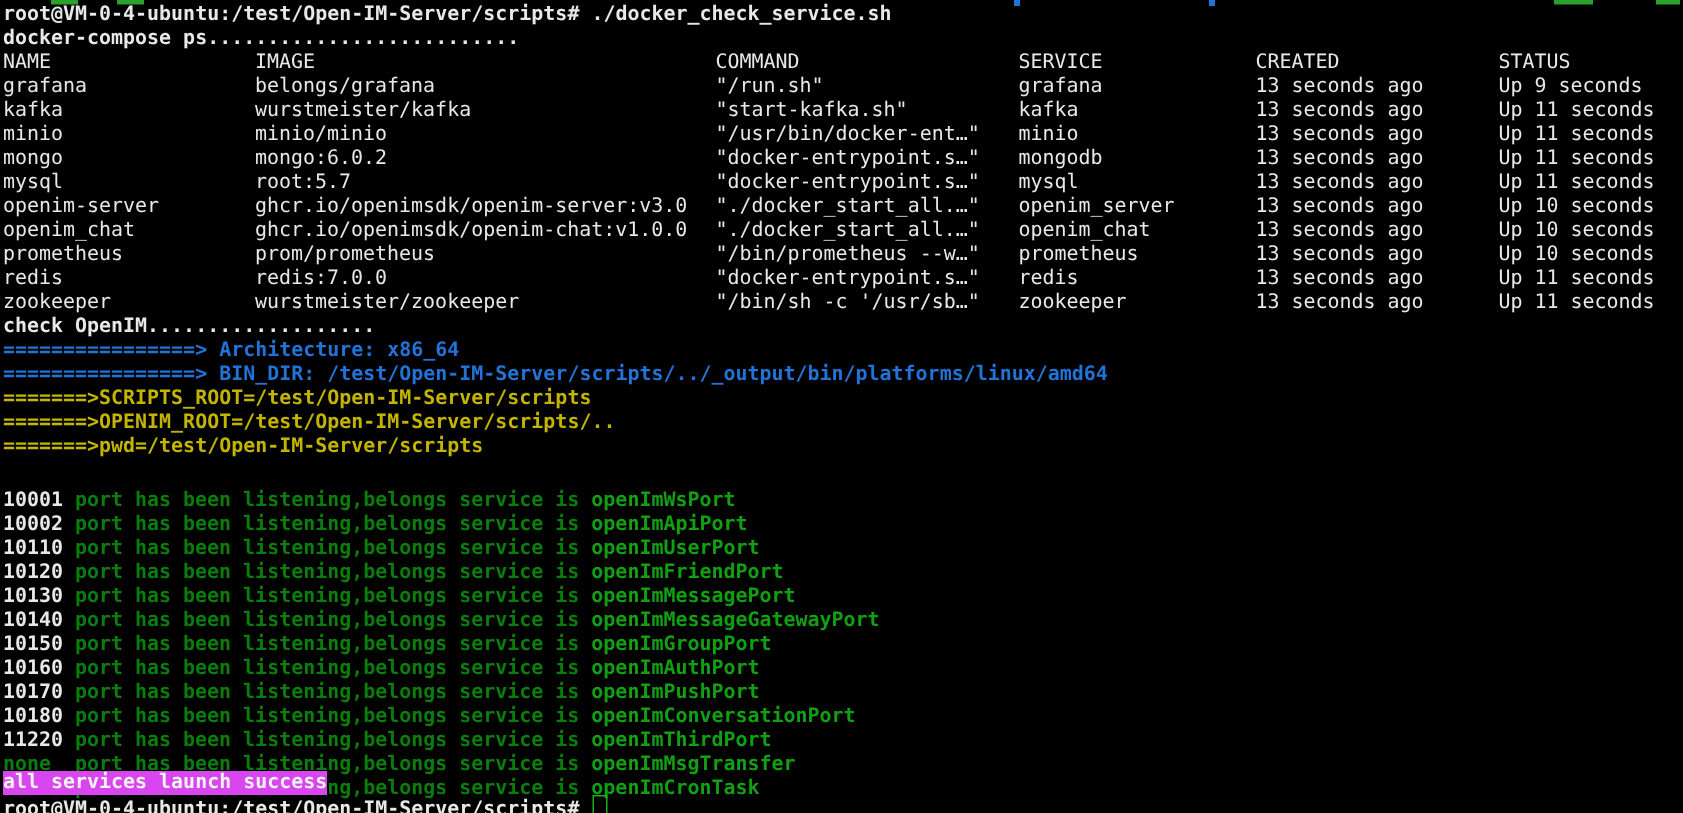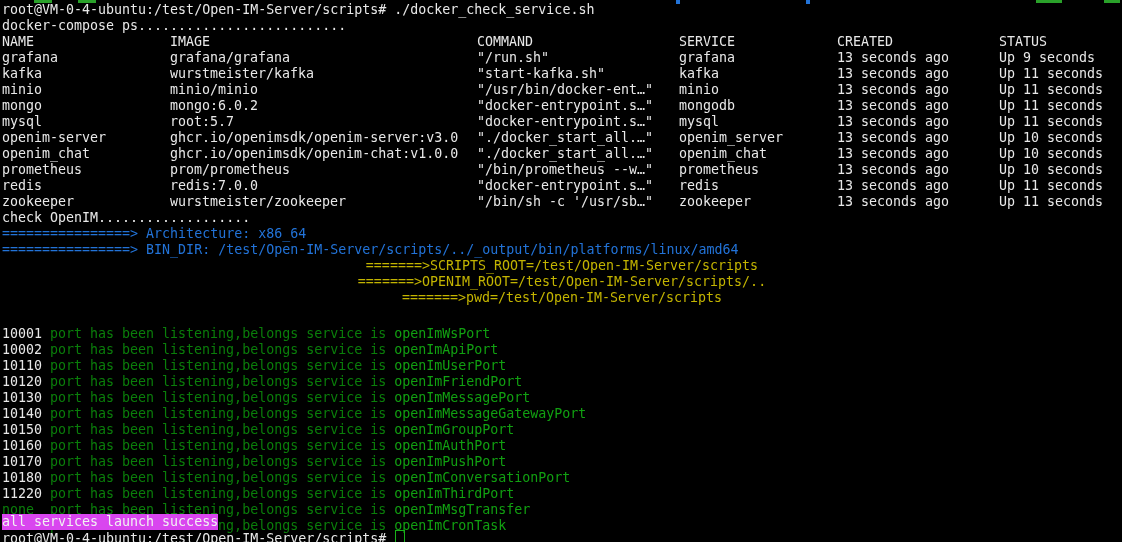--- a/index.html
+++ b/index.html
@@ -2,24 +2,24 @@
 <html><head>
 <meta charset="utf-8">
 <style>
   html,body{margin:0;padding:0;}
   body{
     width:1122px;height:542px;overflow:hidden;background:#000;
     font-family:"DejaVu Sans Mono","Liberation Mono",monospace;
     font-size:13.3px;line-height:16px;color:#e8e8e8;position:relative;
   }
   .terminal{position:absolute;top:2px;left:2px;right:0;bottom:0;}
-  .line{height:16px;white-space:pre;}
+  .line{height:16px;white-space:pre;font-weight:bold;}
   .tbl-row{display:grid;grid-template-columns:168px 307px 202px 158px 162px auto;height:16px;white-space:pre;}
   .blue{color:#2273d8;}
-  .yellow{color:#c3b400;text-align:center;}
+  .yellow{color:#c3b400;}
   .green{color:#0a7e0a;}
   .green-bright{color:#11a011;}
   .pnum{display:inline-block;width:48px;margin-top:20px;}
   .pnone{color:#0a7e0a;}
   .success-badge{display:inline-block;background:#d946ef;color:#f2f2f2;}
   .cursor{display:inline-block;width:8px;height:13px;border:1px solid #18b018;vertical-align:-2px;margin-left:1px;}
   
   .artifact{position:absolute;top:0;height:3px;}
   .a-green{background:#2aa12a;}
   .a-blue{background:#2273d8;}
@@ -43,21 +43,21 @@
     <span>NAME</span>
     <span>IMAGE</span>
     <span>COMMAND</span>
     <span>SERVICE</span>
     <span>CREATED</span>
     <span>STATUS</span>
   </div>
 
   <div class="tbl-row">
     <span>grafana</span>
-    <span>grafana/grafana</span>
+    <span>belongs/grafana</span>
     <span>"/run.sh"</span>
     <span>grafana</span>
     <span>13 seconds ago</span>
     <span>Up 9 seconds</span>
   </div>
   <div class="tbl-row">
     <span>kafka</span>
     <span>wurstmeister/kafka</span>
     <span>"start-kafka.sh"</span>
     <span>kafka</span>

